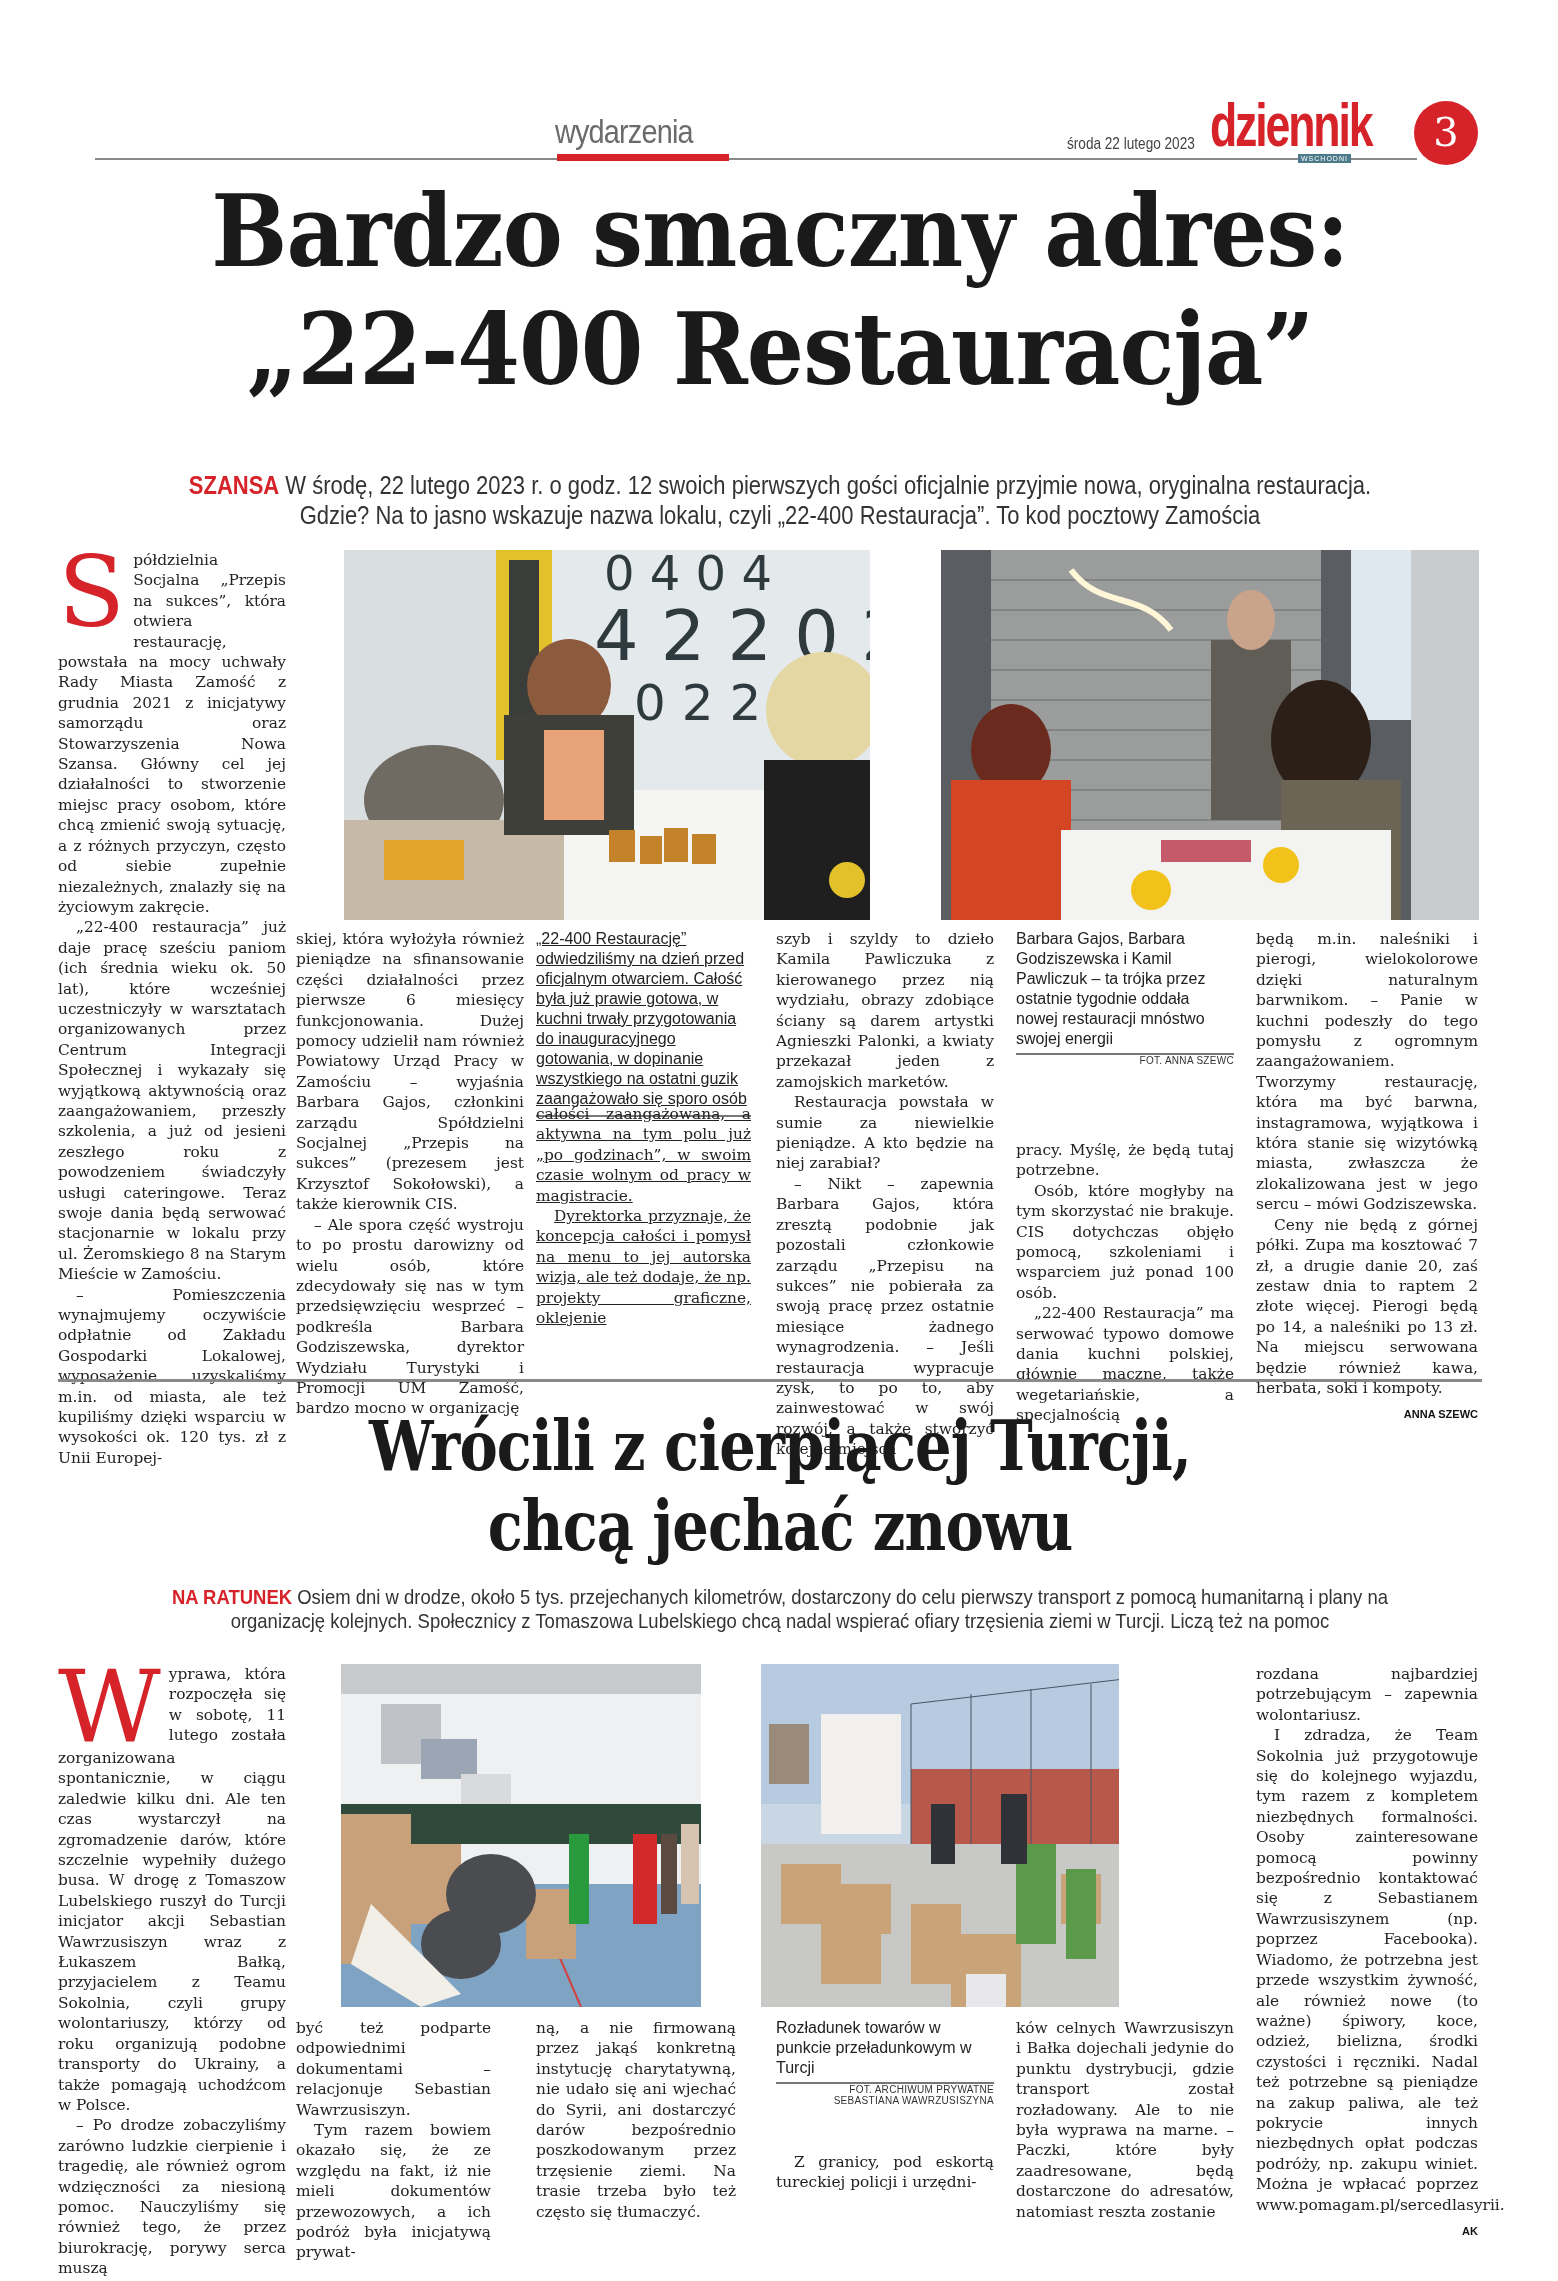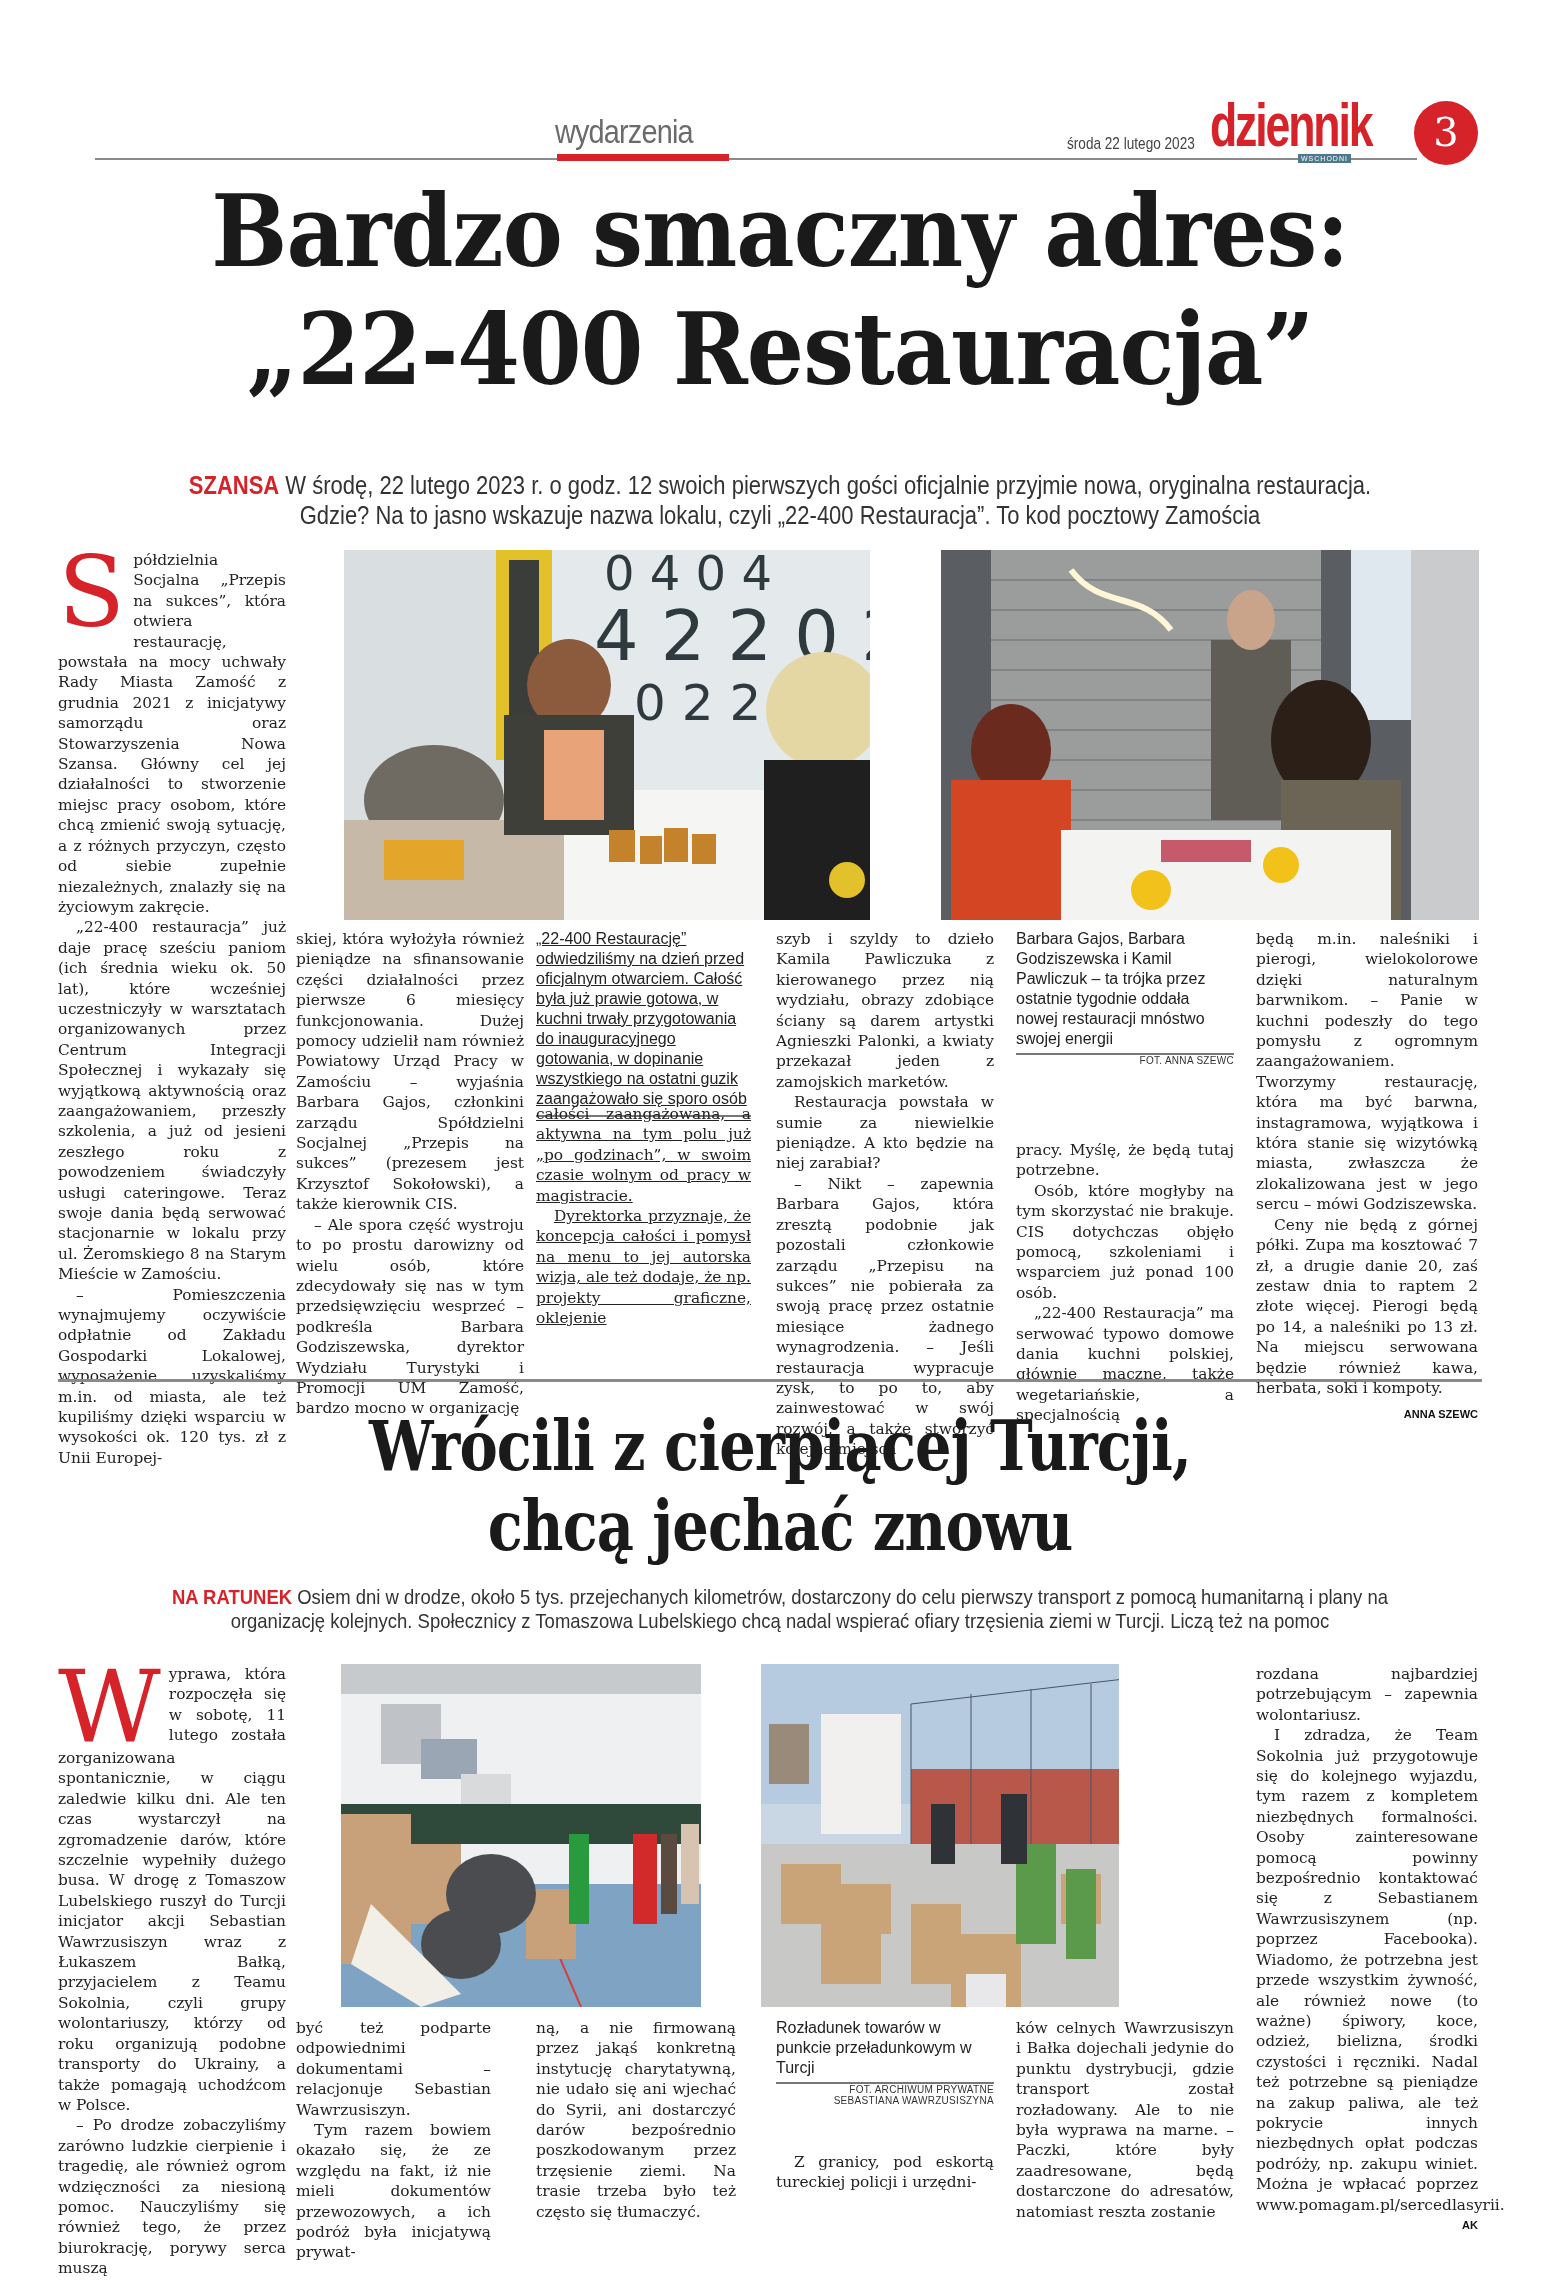--- a/index.html
+++ b/index.html
@@ -271,14 +271,14 @@
   <p>Z granicy, pod eskortą tureckiej policji i urzędni-</p>
 </div>
 
 <div class="abs col" style="left:1016px; top:2018px; width:218px;">
   <p class="noindent">ków celnych Wawrzusiszyn i Bałka dojechali jedynie do punktu dystrybucji, gdzie transport został rozładowany. Ale to nie była wyprawa na marne. – Paczki, które były zaadresowane, będą dostarczone do adresatów, natomiast reszta zostanie</p>
 </div>
 
 <div class="abs col" style="left:1256px; top:1664px; width:222px;">
   <p class="noindent">rozdana najbardziej potrzebującym – zapewnia wolontariusz.</p>
   <p>I zdradza, że Team Sokolnia już przygotowuje się do kolejnego wyjazdu, tym razem z kompletem niezbędnych formalności. Osoby zainteresowane pomocą powinny bezpośrednio kontaktować się z Sebastianem Wawrzusiszynem (np. poprzez Facebooka). Wiadomo, że potrzebna jest przede wszystkim żywność, ale również nowe (to ważne) śpiwory, koce, odzież, bielizna, środki czystości i ręczniki. Nadal też potrzebne są pieniądze na zakup paliwa, ale też pokrycie innych niezbędnych opłat podczas podróży, np. zakupu winiet. Można je wpłacać poprzez www.pomagam.pl/sercedlasyrii.</p>
-  <div class="byline" style="">AK</div>
+  <div class="byline" style="margin-top:6px;">AK</div>
 </div>
 
 </body></html>

